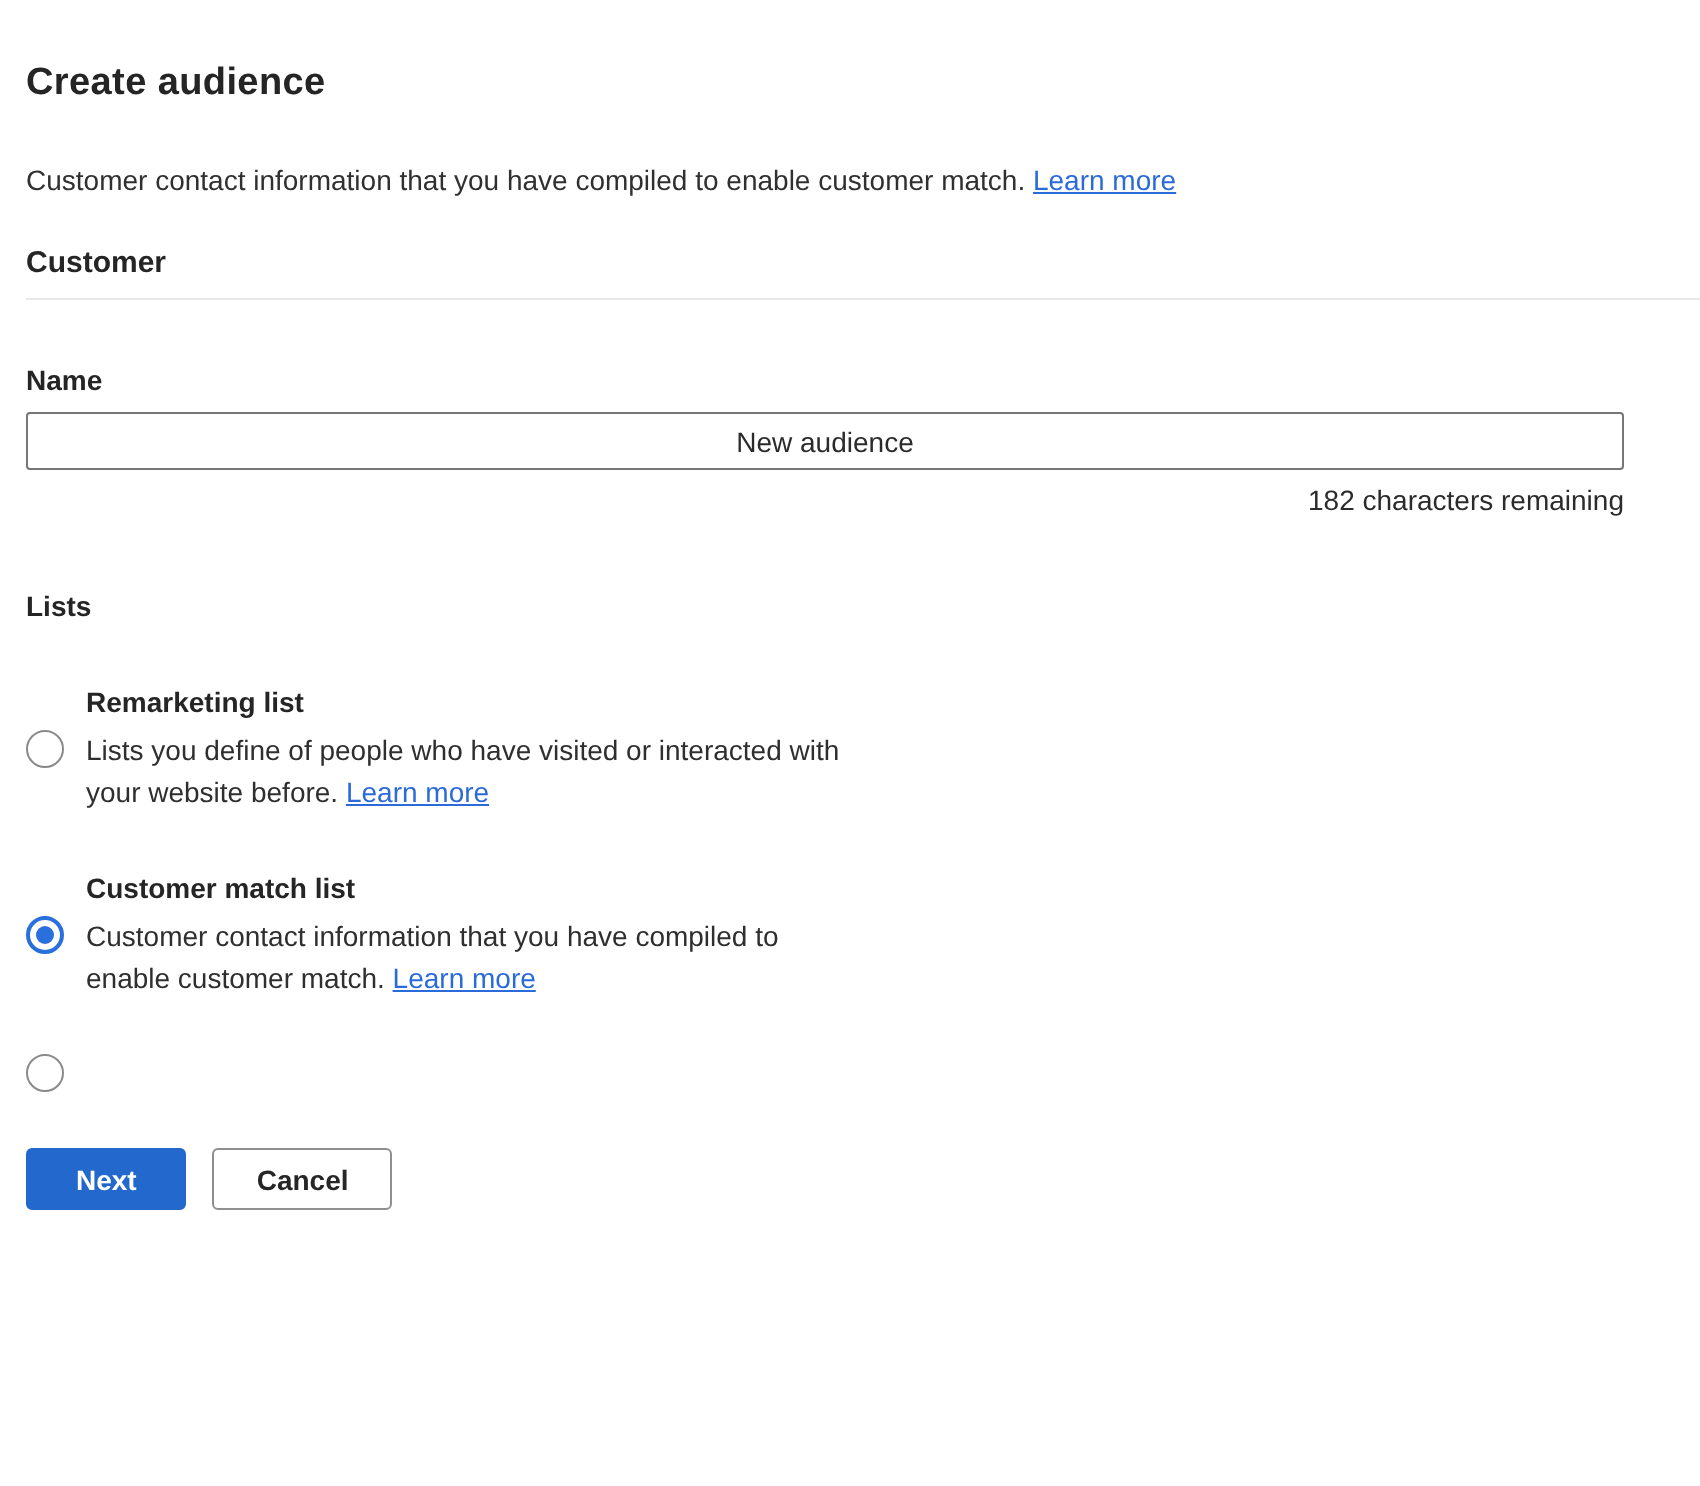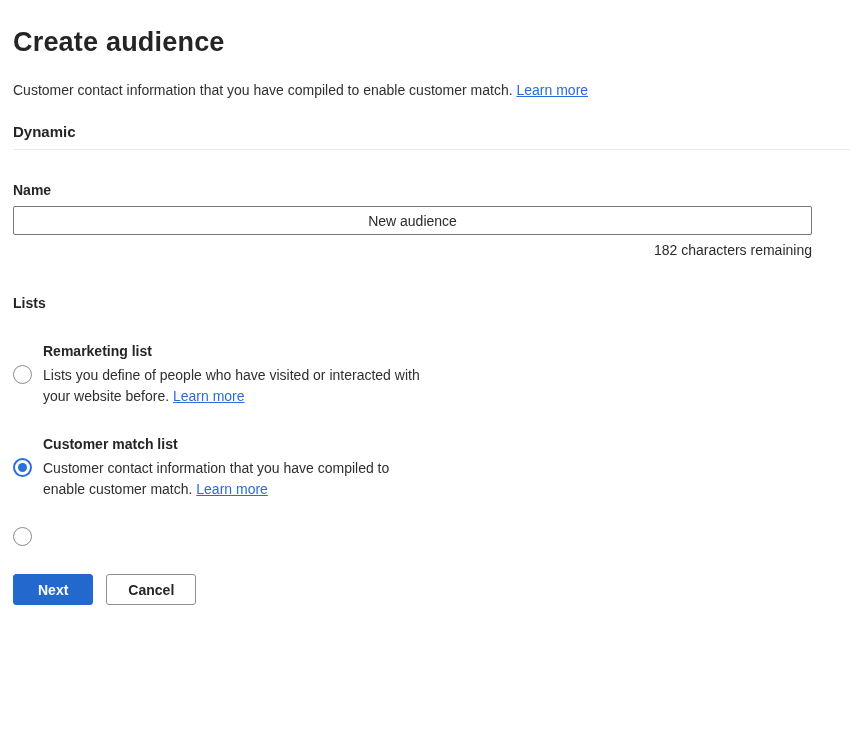--- a/index.html
+++ b/index.html
@@ -11,21 +11,21 @@
     background: #ffffff;
     font-family: "Liberation Sans", sans-serif;
     color: #2b2b2b;
   }
   .container {
     padding-left: 13px;
     padding-top: 27px;
   }
   h1.page-title {
     margin: 0;
-    font-size: 27px;
+    font-size: 19px;
     line-height: 30px;
     font-weight: bold;
     color: #252525;
     letter-spacing: 0.2px;
   }
   .page-desc {
     margin: 0;
     margin-top: 24px;
     font-size: 14px;
     line-height: 18px;
@@ -155,21 +155,21 @@
 </style>
 </head>
 <body>
 
 <div class="container">
 
   <h1 class="page-title">Create audience</h1>
 
   <p class="page-desc"><span>Customer contact information that you have compiled to enable customer match.</span> <a class="link">Learn more</a></p>
 
-  <div class="section-header">Dynamic</div>
+  <div class="section-header">Customer</div>
   <hr class="divider">
 
   <div class="name-label">Name</div>
   <input type="text" class="name-input" value="New audience" style="">
   <div class="remaining">182 characters remaining</div>
 
   <div class="type-label">Lists</div>
 
   <div class="options">
 

